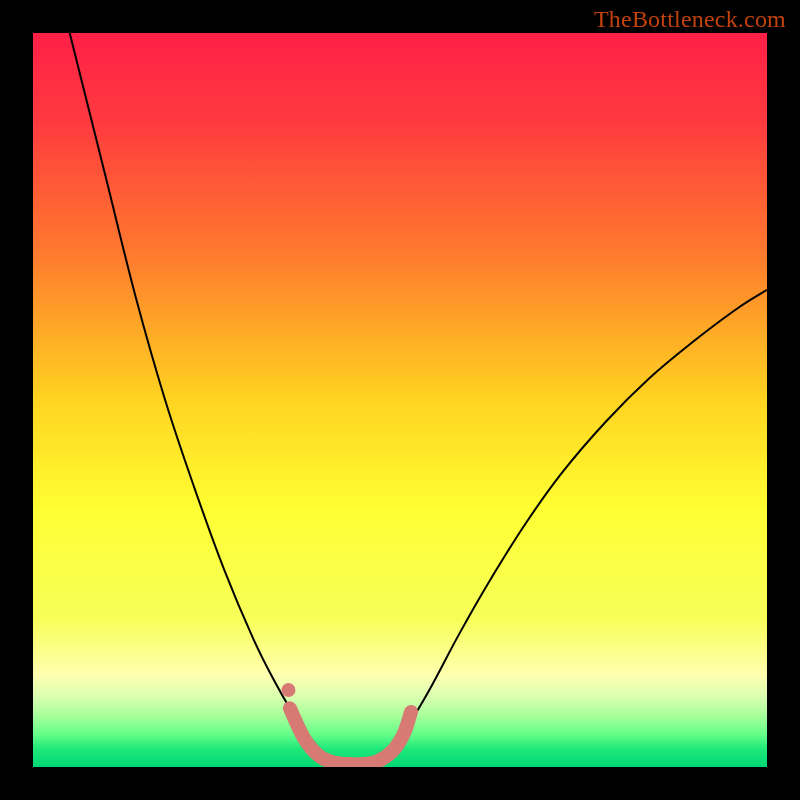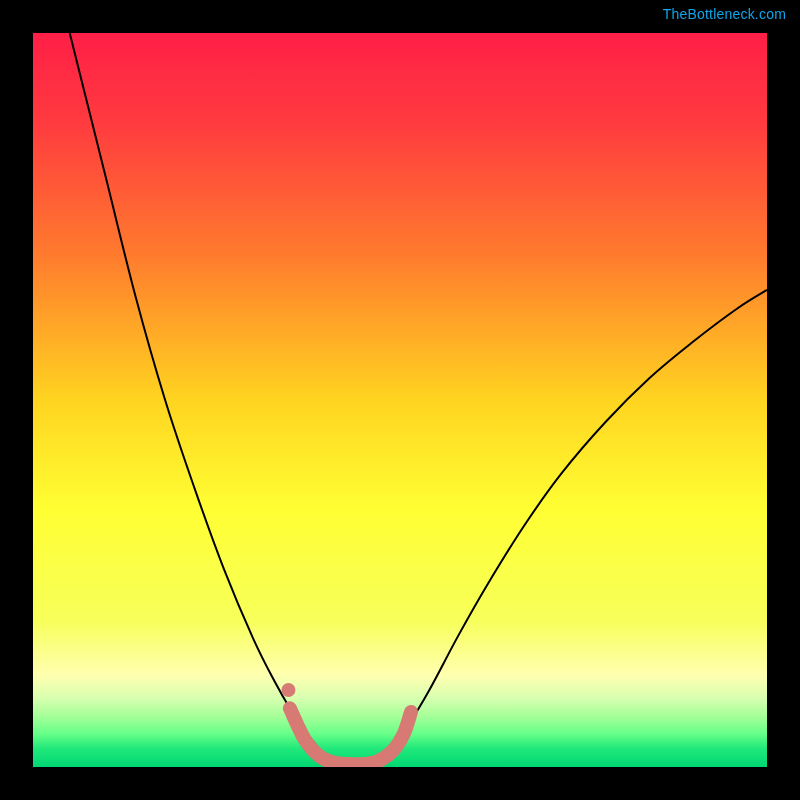--- a/index.html
+++ b/index.html
@@ -13,25 +13,26 @@
   .frame {
     width: 800px;
     height: 800px;
     background: #000;
     position: relative;
   }
   .watermark {
     position: absolute;
     top: 6px;
     right: 14px;
-    color: #0ea5e9;
-    font-size: 14px;
+    color: #c2410c;
+    font-size: 24px;
     font-weight: 500;
     letter-spacing: 0.2px;
     z-index: 5;
+    font-family: Liberation Serif, serif;
   }
   .plot-wrap {
     position: absolute;
     left: 33px;
     top: 33px;
     width: 734px;
     height: 734px;
   }
   svg { display: block; }
 </style>

